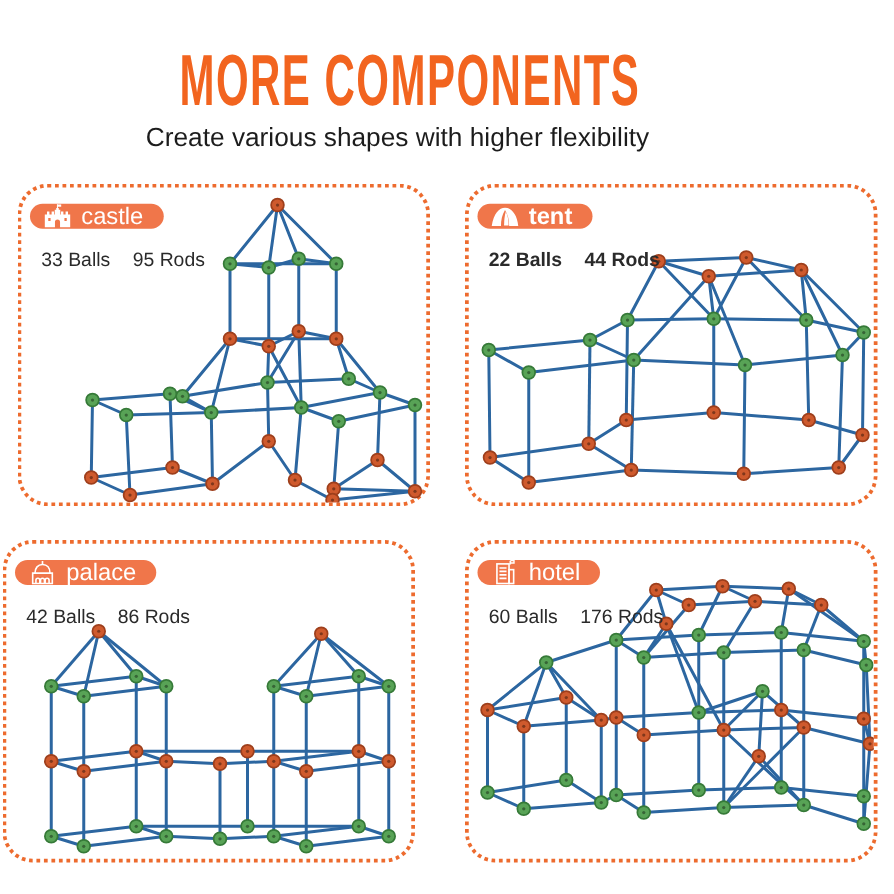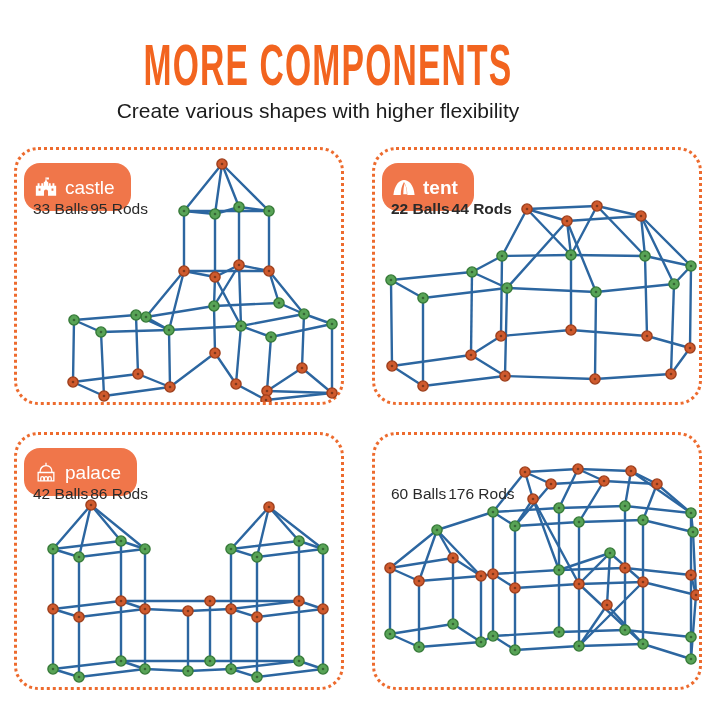--- a/index.html
+++ b/index.html
@@ -16,31 +16,31 @@
   }
   .subtitle{
     position:absolute;top:99px;left:0;width:636px;text-align:center;
     font-size:21px;color:#1c1c1c;
   }
   .panel{
     position:absolute;width:330px;height:258px;box-sizing:border-box;
     border:3px dotted var(--border);border-radius:24px;background:#fff;
   }
   .p0{left:14px;top:147px;} .p1{left:372px;top:147px;font-weight:bold;}
-  .p2{left:14px;top:432px;} .p3{left:372px;top:432px;}
+  .p2{left:2px;top:432px;} .p3{left:372px;top:432px;}
   .struct{position:absolute;left:0;top:0;width:324px;height:252px;}
   .badge{
-    position:absolute;left:7px;top:13px;height:48px;box-sizing:border-box;
+    position:absolute;left:7px;top:13px;height:20px;box-sizing:border-box;
     display:flex;align-items:center;gap:7px;
     background:var(--badge);color:#fff;border-radius:16px;padding:4px 16px 4px 10px;
   }
   .badge svg{width:24px;height:23px;flex:none;display:block;}
   .badge .lbl{font-size:19px;line-height:1;}
   .counts{
-    position:absolute;left:16px;top:50px;display:flex;gap:2px;
+    position:absolute;left:16px;top:50px;display:flex;gap:18px;
     font-size:15.5px;color:#2a2a2a;
   }
 </style>
 </head>
 <body style="--accent: #f2641f; --badge: #f0764a; --border: #ed6b2e;">
 
 <div class="title-wrap">
   <span class="title">MORE COMPONENTS</span>
 </div>
 <div class="subtitle">Create various shapes with higher flexibility</div>
@@ -596,17 +596,30 @@
       <circle cx="44" cy="212" r="1.3" fill="rgba(0,0,0,0.38)"></circle>
       <circle cx="106" cy="207" r="5.1" fill="#58a356" stroke="#367a38" stroke-width="1.4"></circle>
       <circle cx="106" cy="207" r="1.3" fill="rgba(0,0,0,0.38)"></circle>
       <circle cx="78" cy="189" r="5.1" fill="#58a356" stroke="#367a38" stroke-width="1.4"></circle>
       <circle cx="78" cy="189" r="1.3" fill="rgba(0,0,0,0.38)"></circle>
       <circle cx="235" cy="118" r="5.1" fill="#58a356" stroke="#367a38" stroke-width="1.4"></circle>
       <circle cx="235" cy="118" r="1.3" fill="rgba(0,0,0,0.38)"></circle>
       <circle cx="232" cy="170" r="5.1" fill="#cf5a2d" stroke="#9e3f1c" stroke-width="1.4"></circle>
       <circle cx="232" cy="170" r="1.3" fill="rgba(0,0,0,0.38)"></circle>
     </svg>
+  <div class="badge">
+    <svg viewBox="0 0 26 24" fill="none" stroke="#fff" stroke-width="1.4">
+      <rect x="6" y="4" width="10.5" height="17"></rect>
+      <line x1="8.2" y1="7.5" x2="14.3" y2="7.5"></line>
+      <line x1="8.2" y1="10.5" x2="14.3" y2="10.5"></line>
+      <line x1="8.2" y1="13.5" x2="14.3" y2="13.5"></line>
+      <line x1="8.2" y1="16.5" x2="14.3" y2="16.5"></line>
+      <rect x="16.5" y="9" width="4" height="12"></rect>
+      <line x1="17.6" y1="4.5" x2="17.6" y2="1.2"></line>
+      <path d="M17.6 1.2 h3.2 v2 h-3.2" stroke-width="1.2"></path>
+    </svg>
+    <span class="lbl">hotel</span>
+  </div>
   <div class="counts">
     <span>60 Balls</span>
     <span>176 Rods</span>
   </div>
 </div>
 
 </body></html>

